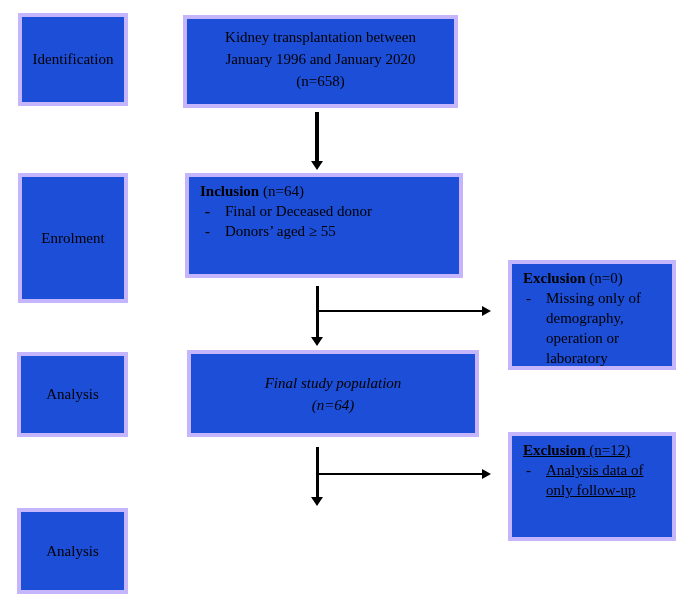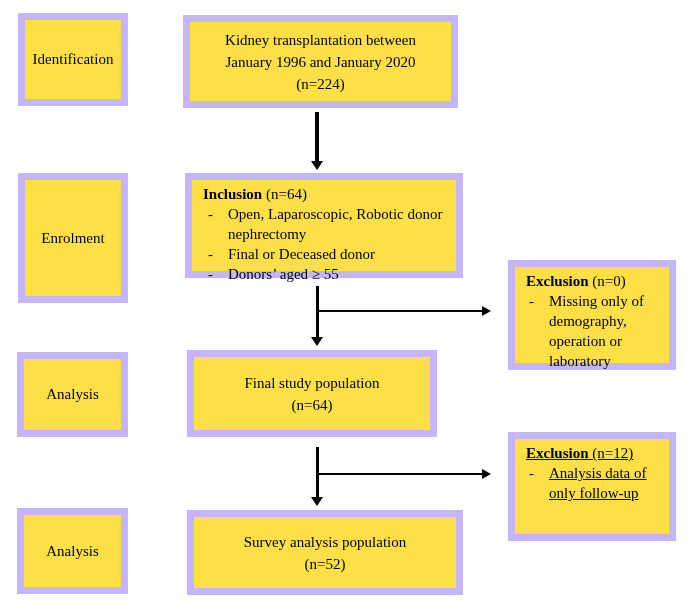--- a/index.html
+++ b/index.html
@@ -10,22 +10,22 @@
   }
   .canvas {
     position: relative;
     width: 697px;
     height: 613px;
     background: #ffffff;
     overflow: hidden;
   }
   .box {
     position: absolute;
-    border: 7px solid #c4b5fd;
-    background: #fde047;
+    border: 4px solid #c4b5fd;
+    background: #1d4ed8;
     font-size: 15px;
   }
   
   .stage {
     display: flex;
     align-items: center;
     justify-content: center;
     text-align: center;
   }
   
@@ -82,31 +82,30 @@
     <span>Analysis</span>
   </div>
 
   <div class="box stage" style="left:17px; top:508px; width:111px; height:86px;">
     <span>Analysis</span>
   </div>
 
   <div class="box center-box top-align" style="left:183px; top:15px; width:275px; height:93px;">
     <div>Kidney transplantation between</div>
     <div>January 1996 and January 2020</div>
-    <div>(n=224)</div>
+    <div>(n=658)</div>
   </div>
 
   <div class="vline" style="left:315px; top:112px; width:4px; height:49px;"></div>
   <div class="arrow-down" style="left:311px; top:161px;"></div>
 
   <div class="box list-box" style="left:185px; top:173px; width:278px; height:105px;">
     <div class="box-title"><b>Inclusion</b><span> (n=64)</span></div>
     <div class="list-item">
       <span class="dash">-</span>
-      <span>Open, Laparoscopic, Robotic donor nephrectomy</span>
     </div>
     <div class="list-item">
       <span class="dash">-</span>
       <span>Final or Deceased donor</span>
     </div>
     <div class="list-item">
       <span class="dash">-</span>
       <span>Donors’ aged ≥ 55</span>
     </div>
   </div>
@@ -117,36 +116,32 @@
   <div class="arrow-right" style="left:482px; top:306px;"></div>
 
   <div class="box list-box small" style="left:508px; top:260px; width:168px; height:110px;">
     <div class="box-title"><b>Exclusion</b><span> (n=0)</span></div>
     <div class="list-item">
       <span class="dash">-</span>
       <span>Missing only of demography, operation or laboratory</span>
     </div>
   </div>
 
-  <div class="box center-box" style="left:187px; top:350px; width:250px; height:87px;">
+  <div class="box center-box" style="left:187px; top:350px; width:292px; height:87px;font-style:italic;">
     <div>Final study population</div>
     <div>(n=64)</div>
   </div>
 
   <div class="vline" style="left:316px; top:447px; width:3px; height:50px;"></div>
   <div class="arrow-down" style="left:311px; top:497px;"></div>
   <div class="hline" style="left:319px; top:473px; width:163px; height:2px;"></div>
   <div class="arrow-right" style="left:482px; top:469px;"></div>
 
   <div class="box list-box small" style="left:508px; top:432px; width:168px; height:109px;text-decoration:underline;">
     <div class="box-title"><b>Exclusion</b><span> (n=12)</span></div>
     <div class="list-item">
       <span class="dash">-</span>
       <span>Analysis data of only follow-up</span>
     </div>
   </div>
 
-  <div class="box center-box" style="left:187px; top:510px; width:276px; height:85px;">
-    <div>Survey analysis population</div>
-    <div>(n=52)</div>
-  </div>
 
 </div>
 
 </body></html>

